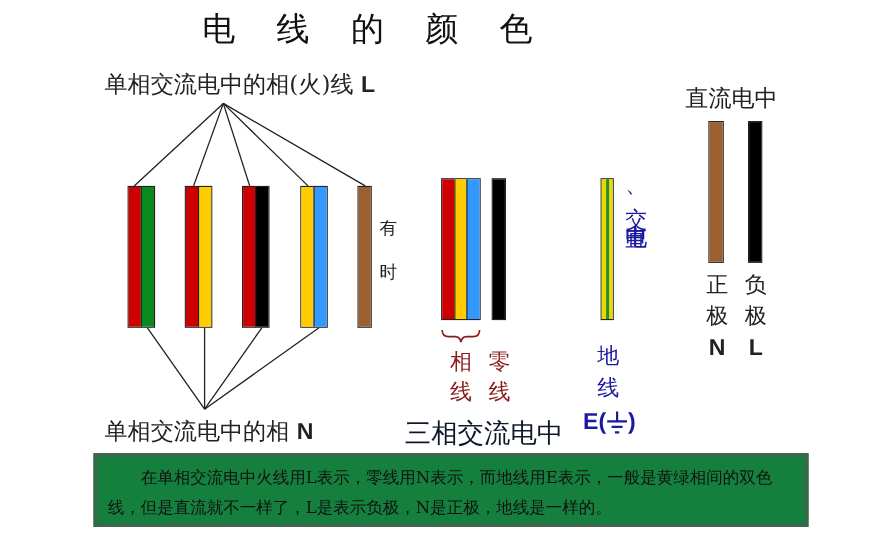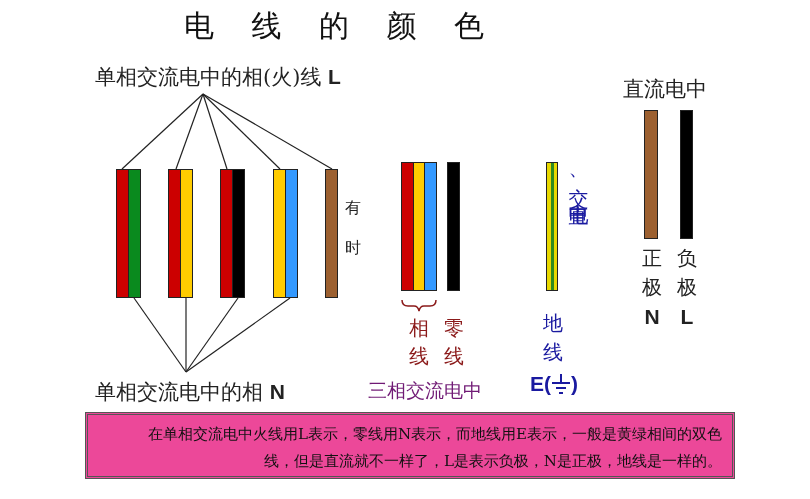--- a/index.html
+++ b/index.html
@@ -1,28 +1,28 @@
 <!DOCTYPE html>
 <html><head>
 <meta charset="utf-8">
 <style>
   html, body { margin:0; padding:0; background:#ffffff; }
   body { width:810px; height:499px; position:relative; overflow:hidden;
          font-family: "DejaVu Sans", "Liberation Sans", sans-serif; }
-  .abs { position:absolute;text-align:right; }
+  .abs { position:absolute; }
   .title { left:0; width:682px; top:6px; text-align:center; font-size:30px; color:#111;
            letter-spacing:14px; font-family:"DejaVu Sans", sans-serif; }
   .lbl { font-family:"DejaVu Serif", "Liberation Serif", serif; color:#222; white-space:nowrap; }
   .bold { font-family:"Liberation Sans", "DejaVu Sans", sans-serif; font-weight:bold; }
   .wire { position:absolute; border:1px solid #222; box-sizing:border-box; display:flex; }
   .wire > div { flex:1; height:100%; }
   .wire > div + div { border-left:1px solid #222; }
   .vtext { writing-mode:vertical-rl; text-orientation:upright; }
   .note { left:85px; top:412px; width:650px; height:67px; box-sizing:border-box;
-          border:3px double #555; background:#ec4899; }
+          border:3px double #555; background:#15803d; }
   .note p { margin:0; padding:6px 10px 0 10px; font-family:"DejaVu Serif", "Liberation Serif", serif;
             font-size:15px; line-height:27px; color:#111; text-indent:2em; }
   svg.lines { position:absolute; left:0; top:0; }
 </style>
 </head>
 <body>
 
 <div class="abs title">电 线 的 颜 色</div>
 
 <svg class="lines" width="810" height="499">
@@ -82,21 +82,21 @@
   <div style="background:#000"></div>
 </div>
 <div class="abs lbl" style="left:409px;top:314px;font-size:20px;color:#8b1a1a;line-height:28px;">
   <div>相</div>
   <div>线</div>
 </div>
 <div class="abs lbl" style="left:444px;top:314px;font-size:20px;color:#8b1a1a;line-height:28px;">
   <div>零</div>
   <div>线</div>
 </div>
-<div class="abs lbl" style="left:368px;top:378px;font-size:19px;color:#701a75;">三相交流电中</div>
+<div class="abs lbl" style="left:368px;top:378px;font-size:24px;color:#0f172a;">三相交流电中</div>
 
 <div class="wire" style="left:546px;top:162px;width:12px;height:129px;">
   <div style="background:#e8d800;flex:1"></div>
   <div style="background:#2e8b1e;flex:0 0 3px;border-left:none"></div>
   <div style="background:#e8d800;flex:1;border-left:none"></div>
 </div>
 <div class="abs lbl vtext" style="left:566px;top:172px;font-size:20px;color:#1a1aa0;letter-spacing:-1px;">交、直电中</div>
 <div class="abs lbl" style="left:543px;top:309px;font-size:20px;color:#1a1aa0;line-height:29px;">
   <div>地</div>
   <div>线</div>

